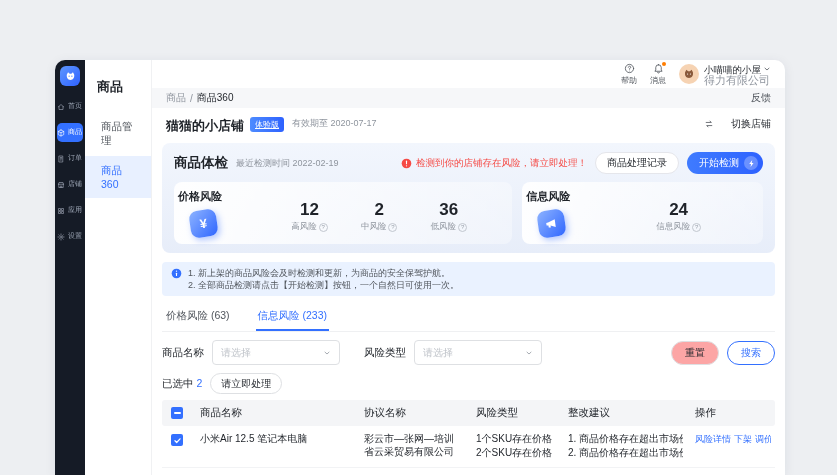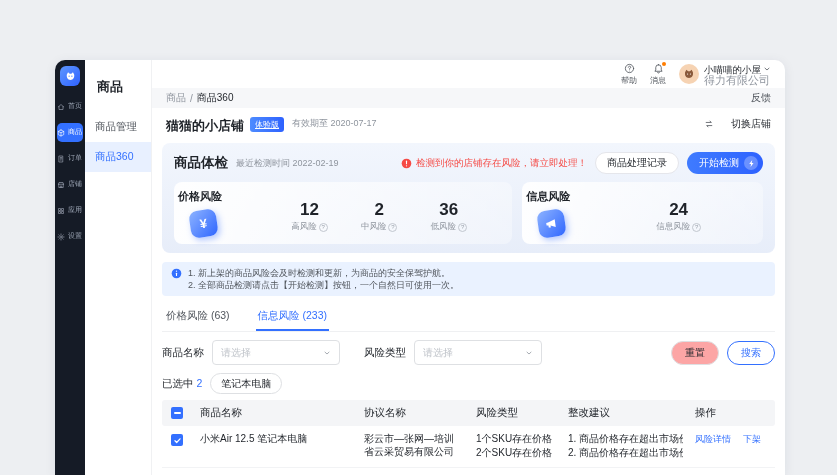--- a/index.html
+++ b/index.html
@@ -17,21 +17,21 @@
     display:flex; align-items:center; justify-content:center; margin-bottom:11px; }
   .rail-item { width:26px; padding:4px 0 3px; display:flex; align-items:flex-start;
     gap:2px; margin-bottom:7px; border-radius:5px; color:#9aa3b2; cursor:pointer; }
   .rail-item.active { background:#3370ff; color:#fff; }
   .rail-item svg { width:12px; height:12px; }
   .rail-lbl { font-size:8px; line-height:9px; transform:scale(.88); white-space:nowrap; }
 
   
   .submenu { width:67px; border-right:1px solid #f0f1f3; background:#fff; flex-shrink:0; padding-top:12px; }
   .submenu-title { font-size:13px; font-weight:bold; color:#1f2329; padding:6px 12px 16px; }
-  .submenu-item { font-size:10.5px; color:#51565d; padding:8px 10px; cursor:pointer; }
+  .submenu-item { font-size:10.5px; color:#51565d; padding:8px 16px; cursor:pointer; }
   .submenu-item.active { background:#e8f0ff; color:#3370ff; }
 
   
   .main { flex:1; display:flex; flex-direction:column; min-width:0; }
 
   .topbar { height:28px; display:flex; align-items:center; justify-content:flex-end; gap:13px; padding:0 14px; }
   .top-item { display:flex; flex-direction:column; align-items:center; gap:1px; color:#51565d;
     font-size:8px; position:relative; cursor:pointer; }
   .top-item svg { width:11px; height:11px; }
   .msg-dot { position:absolute; top:-1px; right:0; width:4px; height:4px; border-radius:50%; background:#ff7d00; }
@@ -137,21 +137,21 @@
   .c2 { width:112px; padding:0 8px; flex-shrink:0; }
   .c3 { width:92px; padding:0 8px; flex-shrink:0; }
   .c4 { width:131px; padding:0 8px; flex-shrink:0; }
   .c5 { width:84px; padding:0 4px; flex-shrink:0; }
   .cell-line { line-height:14px; white-space:nowrap; overflow:hidden; }
   .wrap2 { line-height:13px; max-height:27px; overflow:hidden; white-space:normal; }
   .cb { width:12px; height:12px; border-radius:2px; background:#3370ff; display:flex; align-items:center;
     justify-content:center; cursor:pointer; }
   .cb svg { width:9px; height:9px; }
   .cb-dash { width:7px; height:2px; background:#fff; border-radius:1px; }
-  .actions { display:flex; gap:12px; white-space:nowrap; overflow:hidden; }
+  .actions { display:flex; gap:3px; white-space:nowrap; overflow:hidden; }
   .link { color:#3370ff; font-size:9px; line-height:14px; cursor:pointer; }
 </style>
 </head>
 <body>
 
 <div class="window">
 
   <aside class="rail">
     <div class="logo">
       <svg viewBox="0 0 16 16" width="13" height="13">
@@ -377,21 +377,21 @@
         <span class="filter-spacer"></span>
         <button class="btn-reset">重置</button>
         <button class="btn-search">搜索</button>
       </div>
 
       <div class="selection-row">
         <span class="sel-text">
           <span>已选中</span>
           <span class="sel-count">2</span>
         </span>
-        <button class="btn-batch">笔记本电脑</button>
+        <button class="btn-batch">请立即处理</button>
       </div>
 
       <div class="table">
         <div class="thead">
           <div class="c0">
             <span class="cb">
                 <span class="cb-dash"></span>
               </span>
           </div>
           <div class="c1">商品名称</div>

